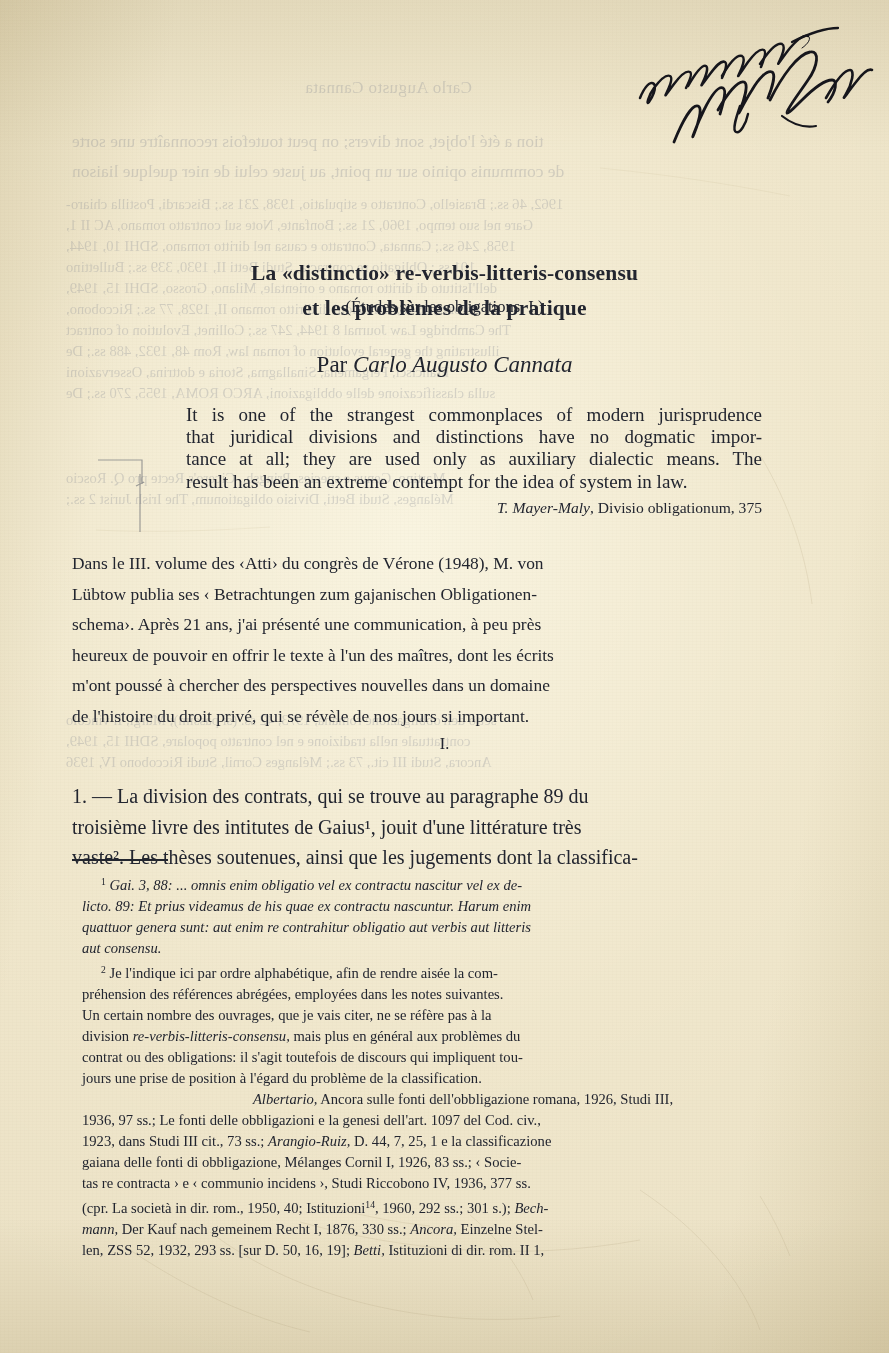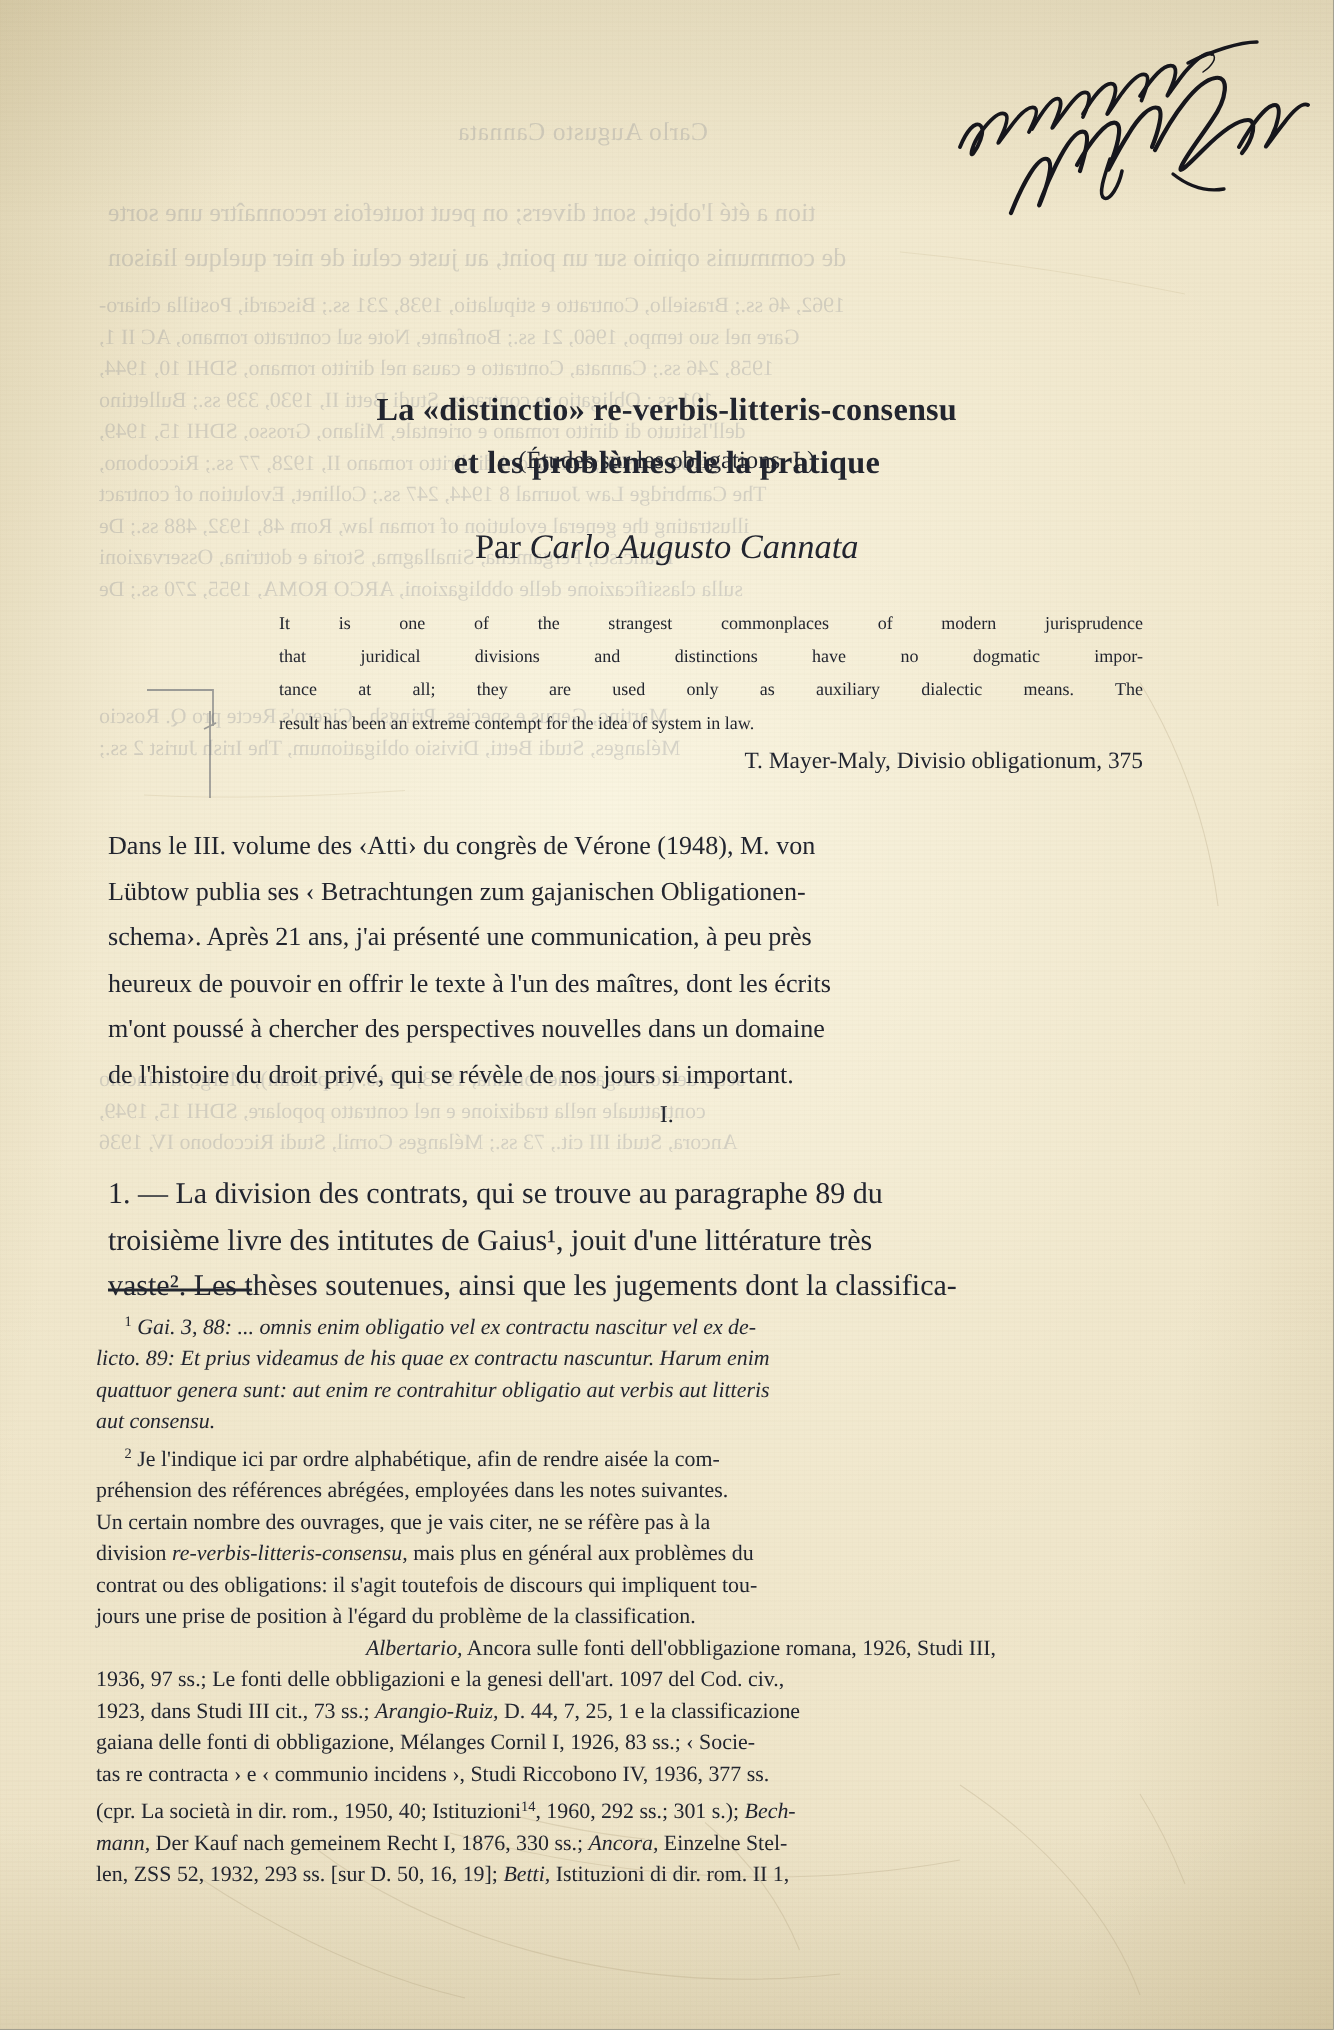--- a/index.html
+++ b/index.html
@@ -56,30 +56,30 @@
     text-align:center;font-size:16.5px;line-height:24px;
   }
   #byline{
     left:0;right:0;top:352px;
     text-align:center;font-size:23px;
   }
   #byline .nm{font-style:italic;}
 
   #epigraph{
     left:186px;width:576px;top:404px;
-    font-size:12px;line-height:22.2px;
+    font-size:19px;line-height:22.2px;
     text-align:justify;text-align-last:justify;
   }
   #epigraph .ln{display:block;white-space:nowrap;}
   #epigraph .last{text-align-last:left;}
   #epi-src{
     left:186px;width:576px;top:499px;
     text-align:right;font-size:15.6px;
   }
-  #epi-src .au{}
+  #epi-src .au{font-style:italic;}
 
   #lead{
     left:72px;width:745px;top:548px;
     font-size:17.4px;line-height:30.6px;
   }
   #lead .ln{display:block;white-space:nowrap;}
 
   #sect{
     left:0;right:0;top:735px;
     text-align:center;font-size:16px;
@@ -93,21 +93,21 @@
 
   
   #fn-rule{
     left:72px;top:859px;width:96px;height:2px;
     background:#23262f;
   }
   #notes{
     left:64px;width:756px;top:871px;
     font-size:14.6px;line-height:21.0px;
   }
-  #notes .note{display:block;}
+  #notes .note{display:block;margin-left:18px;}
   #notes .ln{display:block;white-space:nowrap;}
   #notes .it{font-style:italic;}
   #notes sup{font-size:.66em;vertical-align:.52em;}
   .ind1{padding-left:19px;}
   .ind2{padding-left:24px;text-align:center;}
 
   
   #handwriting{
     position:absolute;left:596px;top:14px;width:288px;height:140px;
     pointer-events:none;

